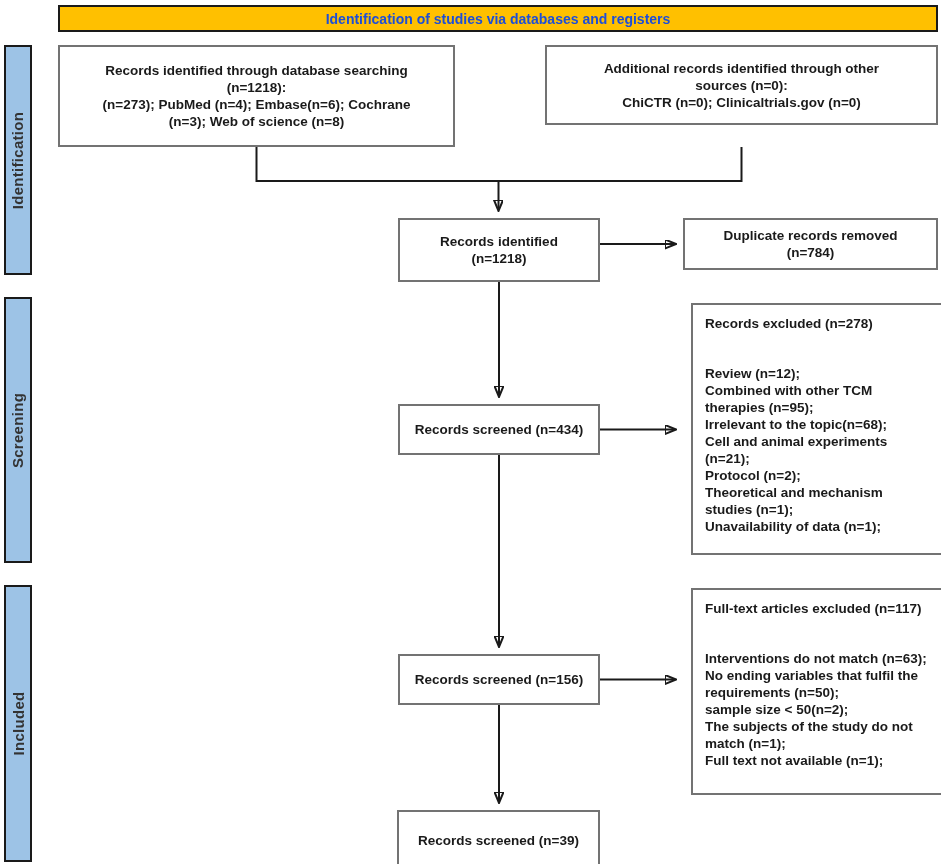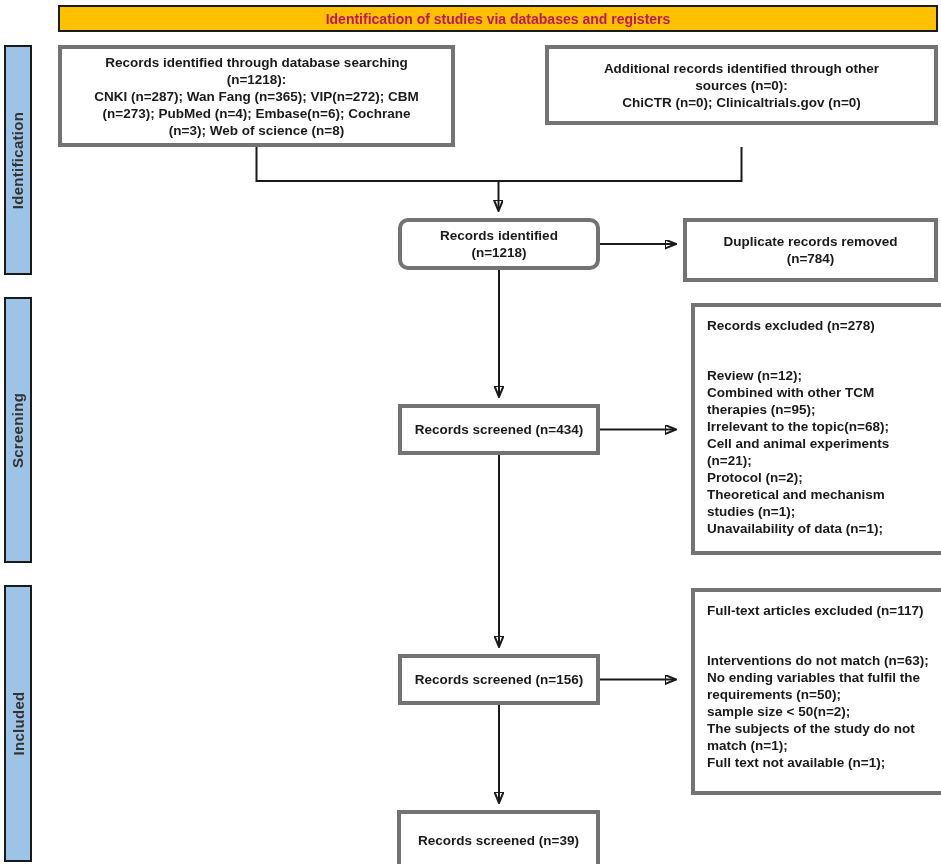--- a/index.html
+++ b/index.html
@@ -14,55 +14,55 @@
     background: #ffffff;
     overflow: hidden;
     color: #1f1f1f;
   }
   .banner {
     position: absolute;
     left: 58px; top: 5px; width: 880px; height: 27px;
     background: #FFC000;
     border: 2px solid #1a1a1a;
     display: flex; align-items: center; justify-content: center;
-    font-size: 14px; font-weight: bold; color: #be185d;
+    font-size: 14px; font-weight: bold; color: #1d4ed8;
   }
   .stage {
     position: absolute;
     left: 4px; width: 28px;
     background: #9DC3E6;
     border: 2px solid #1a1a1a;
     display: flex; align-items: center; justify-content: center;
   }
   .stage span {
     transform: rotate(-90deg);
     white-space: nowrap;
     font-size: 15px; font-weight: bold; color: #333333;
     letter-spacing: 0.3px;
   }
   .stage-identification { top: 45px; height: 230px; }
   .stage-screening { top: 297px; height: 266px; }
   .stage-included { top: 585px; height: 277px; }
   .box {
     position: absolute;
     background: #ffffff;
-    border: 4px solid #737373;
+    border: 2px solid #737373;
     font-size: 13.5px; font-weight: bold; color: #1a1a1a;
     line-height: 17px;
   }
   .box-center {
     display: flex; flex-direction: column;
     align-items: center; justify-content: center;
     text-align: center;
     padding: 2px 4px;
   }
   .box-db-search { left: 58px; top: 45px; width: 397px; height: 102px; }
   .box-other-sources { left: 545px; top: 45px; width: 393px; height: 80px; }
-  .box-records-identified { left: 398px; top: 218px; width: 202px; height: 52px; border-radius: 10px; }
-  .box-duplicates { left: 683px; top: 218px; width: 255px; height: 64px; }
+  .box-records-identified { left: 398px; top: 218px; width: 202px; height: 64px; }
+  .box-duplicates { left: 683px; top: 218px; width: 255px; height: 52px; }
   .box-screened-434 { left: 398px; top: 404px; width: 202px; height: 51px; justify-content: center; }
   .box-screened-156 { left: 398px; top: 654px; width: 202px; height: 51px; }
   .box-screened-39 { left: 397px; top: 810px; width: 203px; height: 61px; }
   .box-list {
     text-align: left;
     padding: 10px 12px;
     margin-left: 8px;
   }
   .box-excluded { left: 683px; top: 303px; width: 255px; height: 252px; }
   .box-fulltext-excluded { left: 683px; top: 588px; width: 259px; height: 207px; }
@@ -103,21 +103,20 @@
   <div class="stage stage-screening">
     <span>Screening</span>
   </div>
   <div class="stage stage-included">
     <span>Included</span>
   </div>
 
   <div class="box box-center box-db-search">
     <div>Records identified through database searching</div>
     <div>(n=1218):</div>
-    <div>CNKI (n=287); Wan Fang (n=365); VIP(n=272); CBM</div>
     <div>(n=273); PubMed (n=4); Embase(n=6); Cochrane</div>
     <div>(n=3); Web of science (n=8)</div>
   </div>
 
   <div class="box box-center box-other-sources">
     <div>Additional records identified through other</div>
     <div>sources (n=0):</div>
     <div>ChiCTR (n=0); Clinicaltrials.gov (n=0)</div>
   </div>
 

